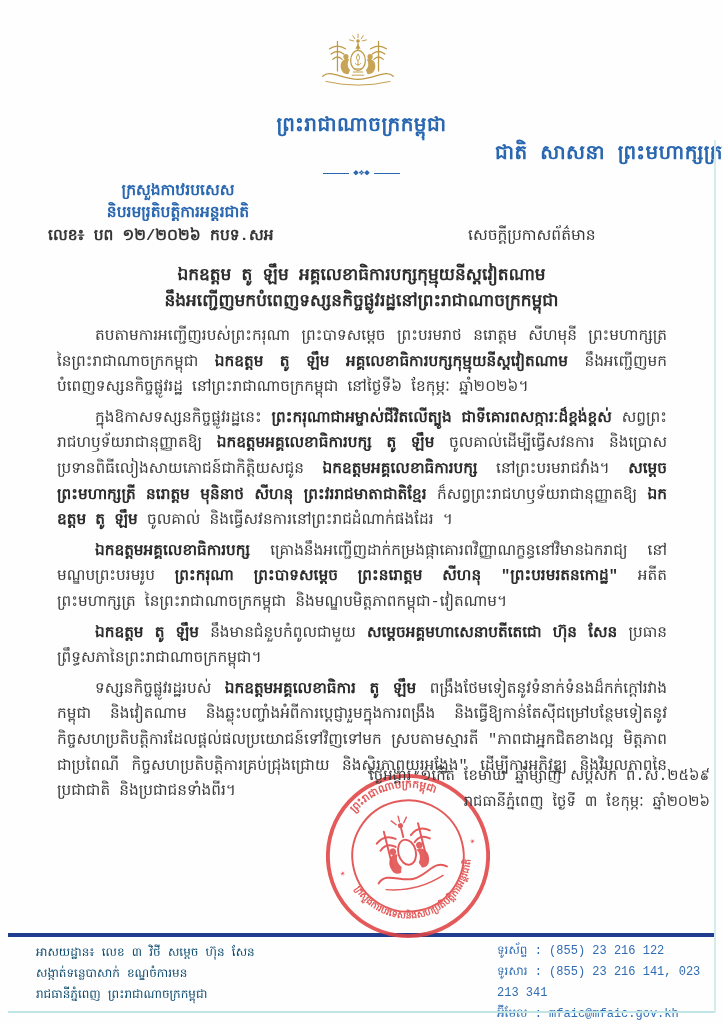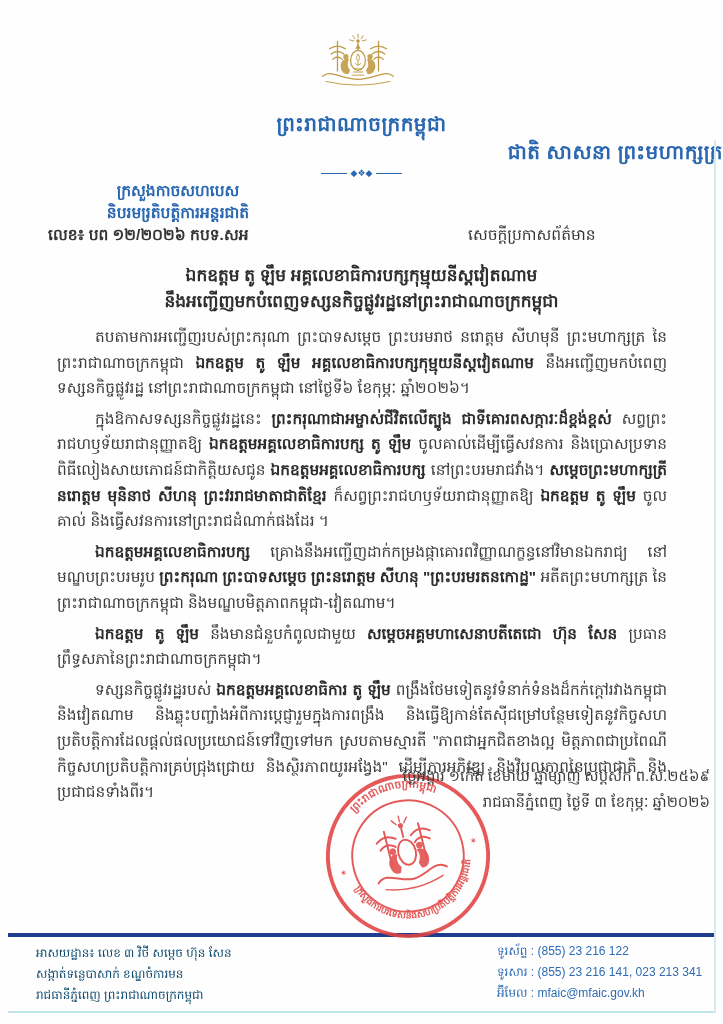--- a/index.html
+++ b/index.html
@@ -1,19 +1,19 @@
 <!DOCTYPE html>
 <html><head>
 <meta charset="utf-8">
 <style>
   html,body{margin:0;padding:0;background:#e9e9e9;}
   .page{
     position:relative;width:723px;height:1024px;margin:0 auto;
     background:#fefefe;overflow:hidden;
-    font-family:Liberation Sans, sans-serif;
+    font-family:Liberation Mono, monospace;
   }
   .abs{position:absolute;}
   
   .emblem{left:308px;top:14px;width:100px;height:96px;}
   .kingdom{left:0;top:111px;width:723px;text-align:center;
     font-size:20px;font-weight:700;color:#2a67b1;letter-spacing:.5px;}
   .motto{left:0;top:139px;width:723px;text-align:right;
     font-size:20px;font-weight:700;color:#2a67b1;letter-spacing:.5px;}
   .divider{left:0;top:169px;width:723px;display:flex;justify-content:center;align-items:center;gap:4px;color:#2a67b1;}
   .divider .bar{height:1.5px;width:26px;background:#2a67b1;}
@@ -93,21 +93,21 @@
   <div class="abs kingdom">ព្រះរាជាណាចក្រកម្ពុជា</div>
   <div class="abs motto">ជាតិ សាសនា ព្រះមហាក្សត្រ</div>
 
   <div class="abs divider">
     <span class="bar"></span>
     <span class="gem">◆❖◆</span>
     <span class="bar"></span>
   </div>
 
   <div class="abs ministry">
-    <div>ក្រសួងកាចសហបេស</div>
+    <div>ក្រសួងកាឋរបសេស</div>
     <div>និបរមរ្រតិបត្តិការអន្តរជាតិ</div>
   </div>
 
   <div class="abs refline">លេខ៖ បព ១២/២០២៦ កបទ.សអ</div>
   <div class="abs doctype">សេចក្តីប្រកាសព័ត៌មាន</div>
 
   <div class="abs title">
     <div>ឯកឧត្តម តូ ឡឹម អគ្គលេខាធិការបក្សកុម្មុយនីស្តវៀតណាម</div>
     <div>នឹងអញ្ជើញមកបំពេញទស្សនកិច្ចផ្លូវរដ្ឋនៅព្រះរាជាណាចក្រកម្ពុជា</div>
   </div>

